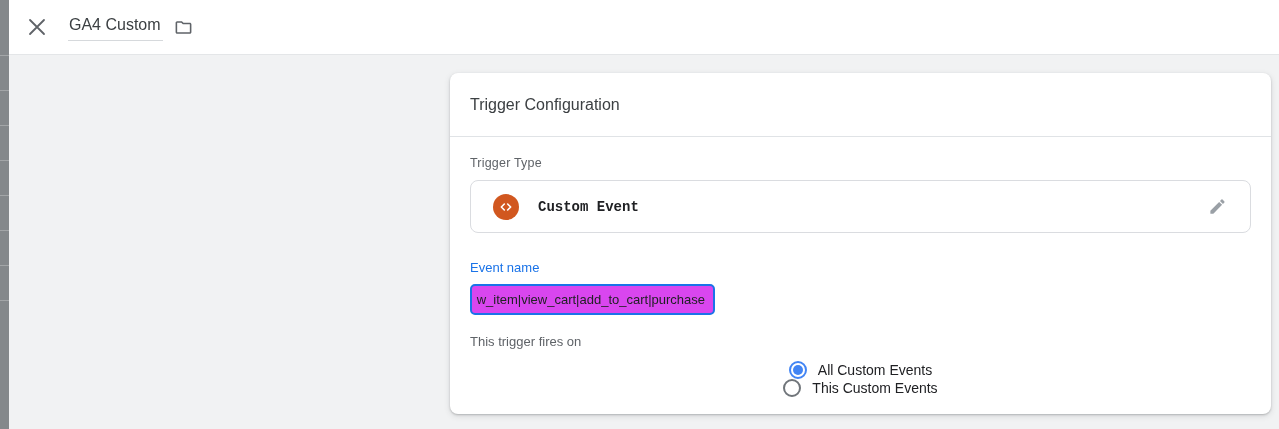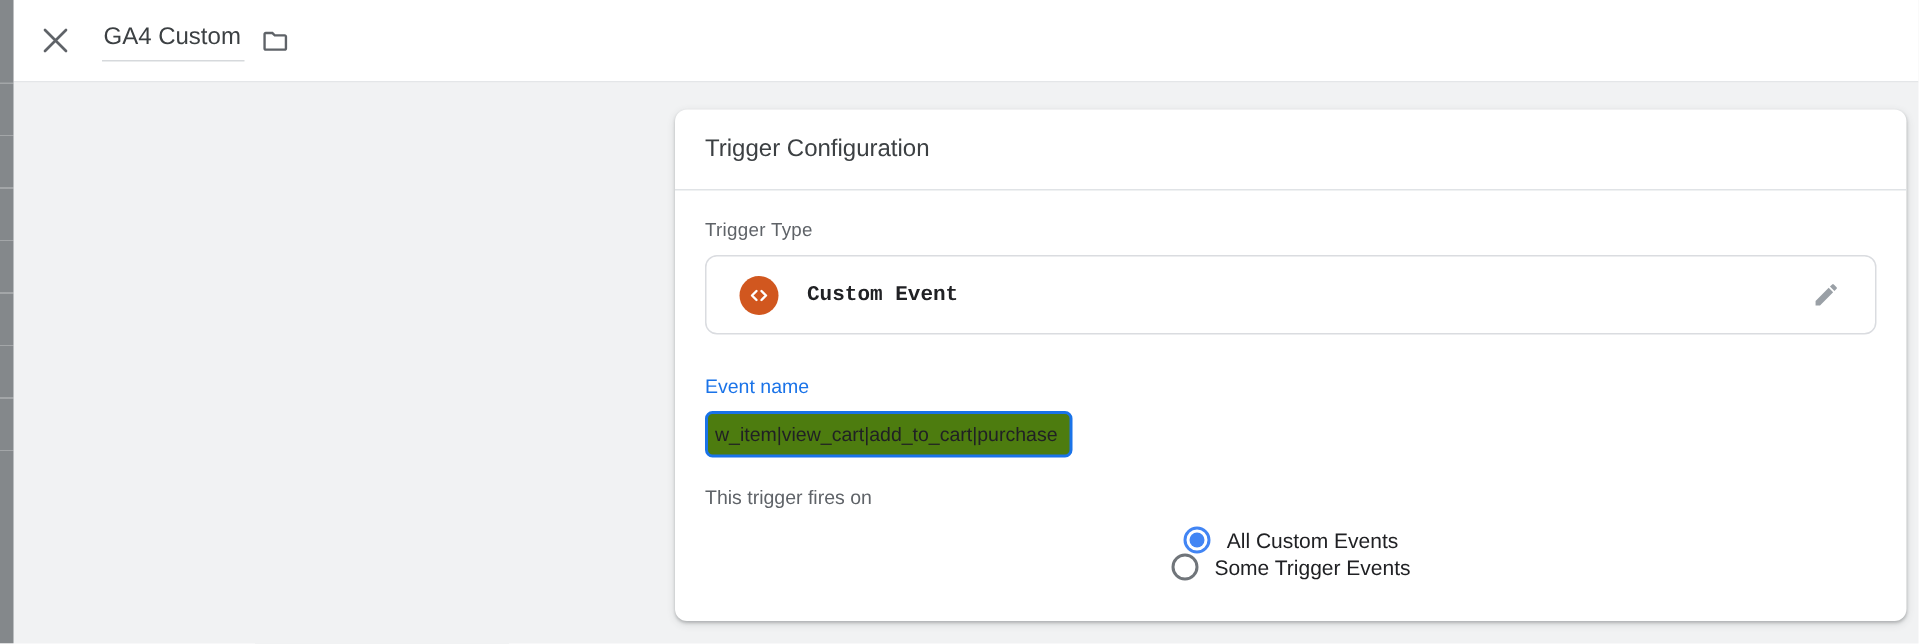--- a/index.html
+++ b/index.html
@@ -45,21 +45,21 @@
   }
 
   
   .card {
     position:absolute; left:450px; top:73px; width:821px; height:341px;
     background:#ffffff; border-radius:8px;
     box-shadow:0 1px 2px rgba(60,64,67,.28), 0 2px 6px rgba(60,64,67,.14);
     z-index:3;
   }
   .card-header {
-    height:54px; display:flex; align-items:center; padding:0 20px;
+    height:64px; display:flex; align-items:center; padding:0 20px;
     border-bottom:1px solid #e0e3e6;
   }
   .card-title { font-size:16px; color:#3c4043; }
   .card-body { padding:19px 20px 0 20px; }
 
   .section-label { font-size:12.5px; color:#5f6368; letter-spacing:.2px; }
 
   .type-box {
     margin-top:10px; height:53px;
     border:1px solid #dadce0; border-radius:8px;
@@ -74,21 +74,21 @@
   .type-value { margin-left:19px; font-size:14px; font-weight:bold; color:#202124; }
   .type-spacer { flex:1; }
   .edit-btn {
     width:34px; height:34px; border:none; background:transparent; cursor:pointer;
     display:flex; align-items:center; justify-content:center; border-radius:50%;
   }
 
   .event-label { margin-top:27px; font-size:13px; color:#1a73e8; }
   .input-row { margin-top:9px; display:flex; align-items:center; }
   .event-input {
-    width:245px; height:31px; background:#4d7c0f;
+    width:245px; height:31px; background:#d946ef;
     border:2px solid #1a73e8; border-radius:5px;
     display:flex; align-items:center; justify-content:flex-end;
     overflow:hidden; padding:4px 8px; white-space:nowrap;
     font-size:13px; color:#202124; cursor:text;
   }
   .checkbox-wrap { display:flex; align-items:center; margin-left:7px; cursor:pointer; }
   .checkbox {
     width:17px; height:17px; border-radius:2.5px; background:#1a73e8;
     display:flex; align-items:center; justify-content:center; flex:0 0 auto;
   }
@@ -165,18 +165,18 @@
 
     <div class="radio-row">
       <span class="radio-option">
         <span class="radio-circle selected">
             <span class="dot"></span>
           </span>
         <span class="radio-label">All Custom Events</span>
       </span>
       <span class="radio-option">
         <span class="radio-circle unselected"></span>
-        <span class="radio-label">Some Trigger Events</span>
+        <span class="radio-label">This Custom Events</span>
       </span>
     </div>
 
   </div>
 </div>
 
 </body></html>

